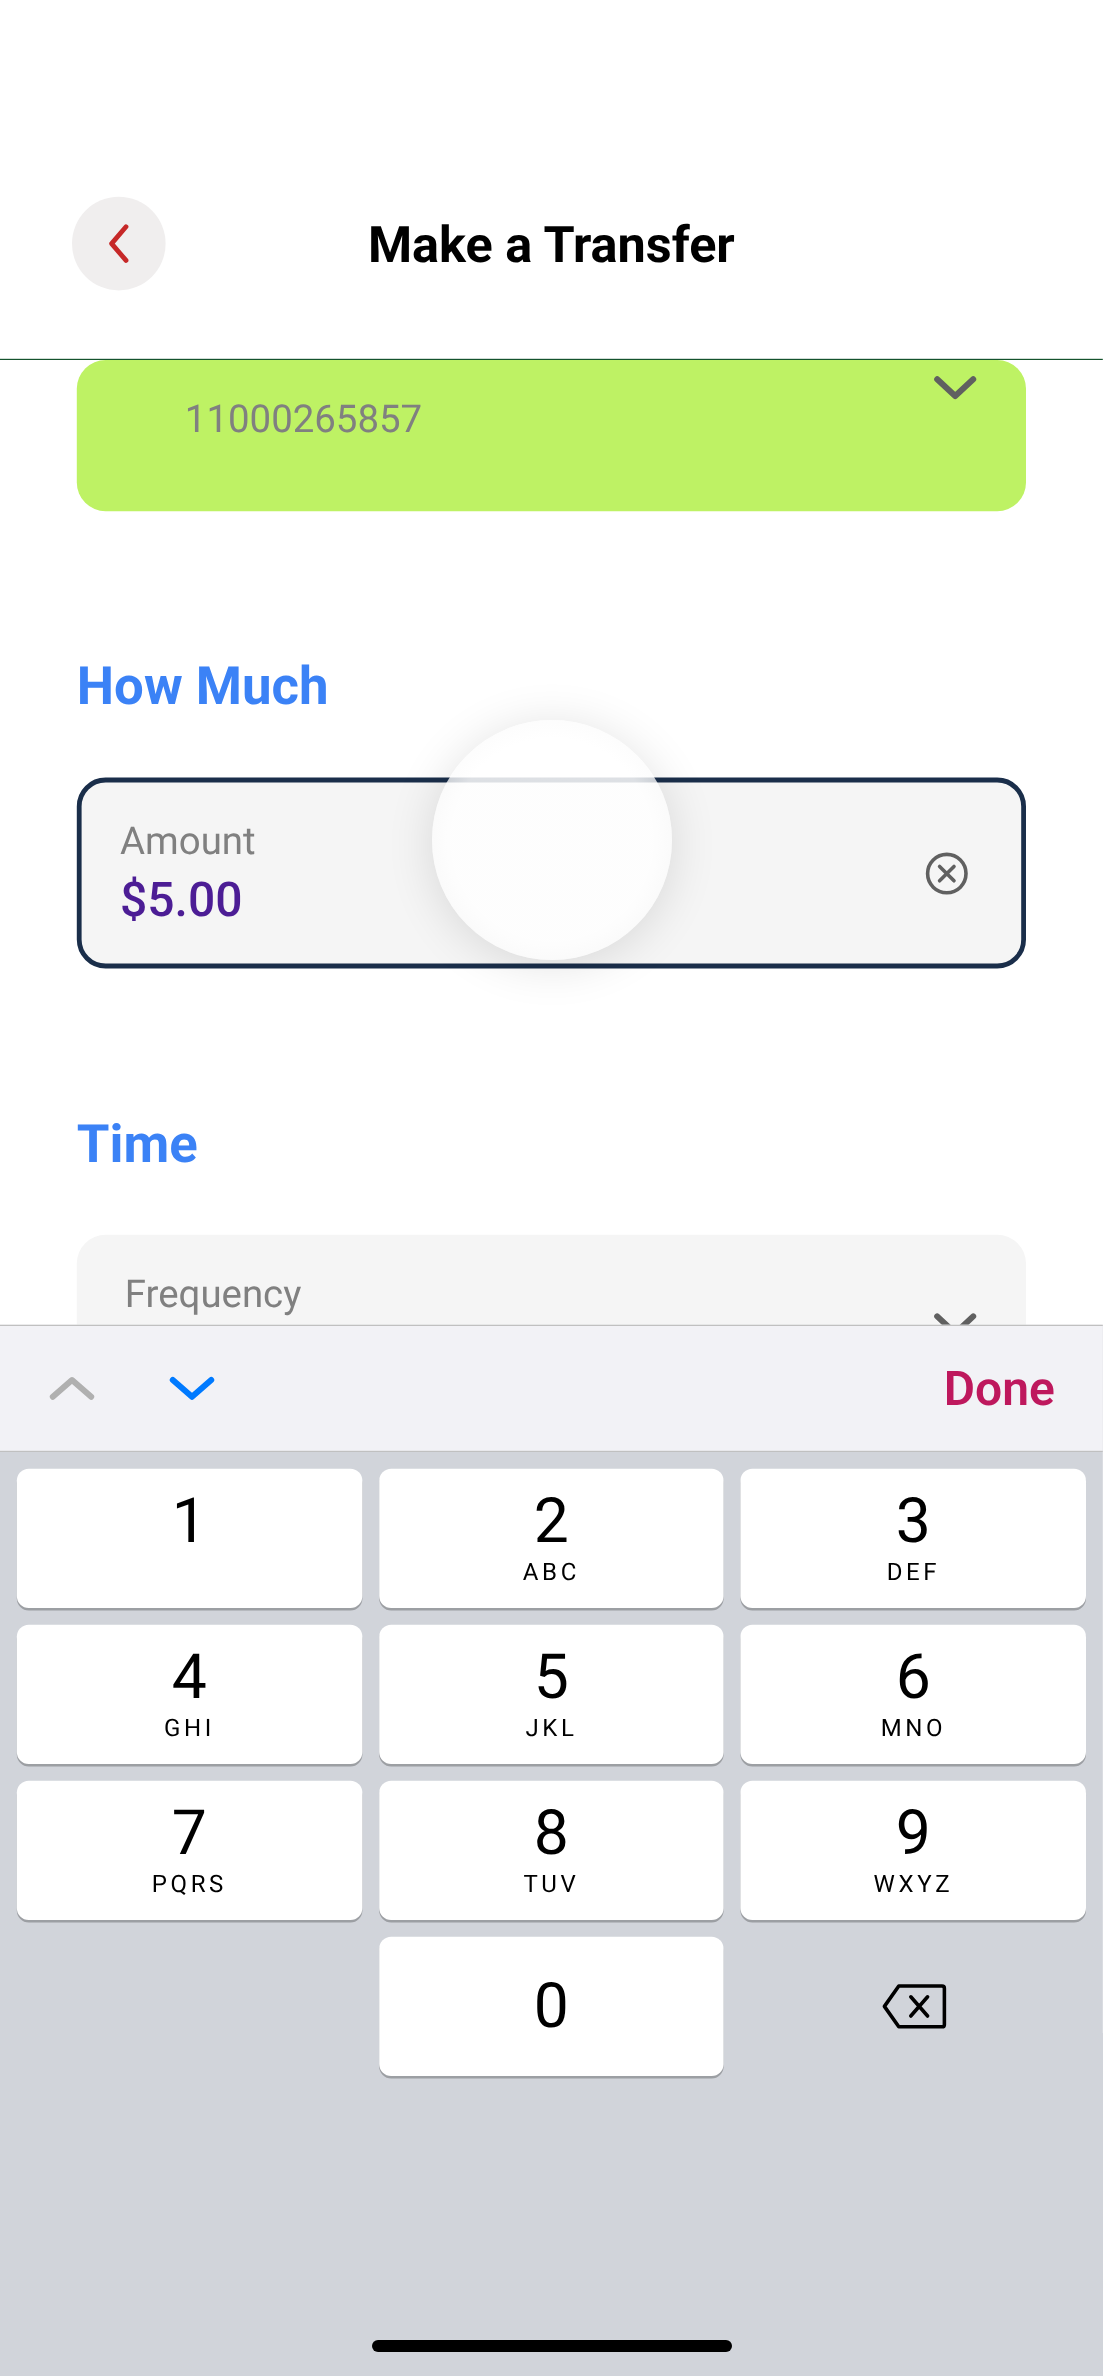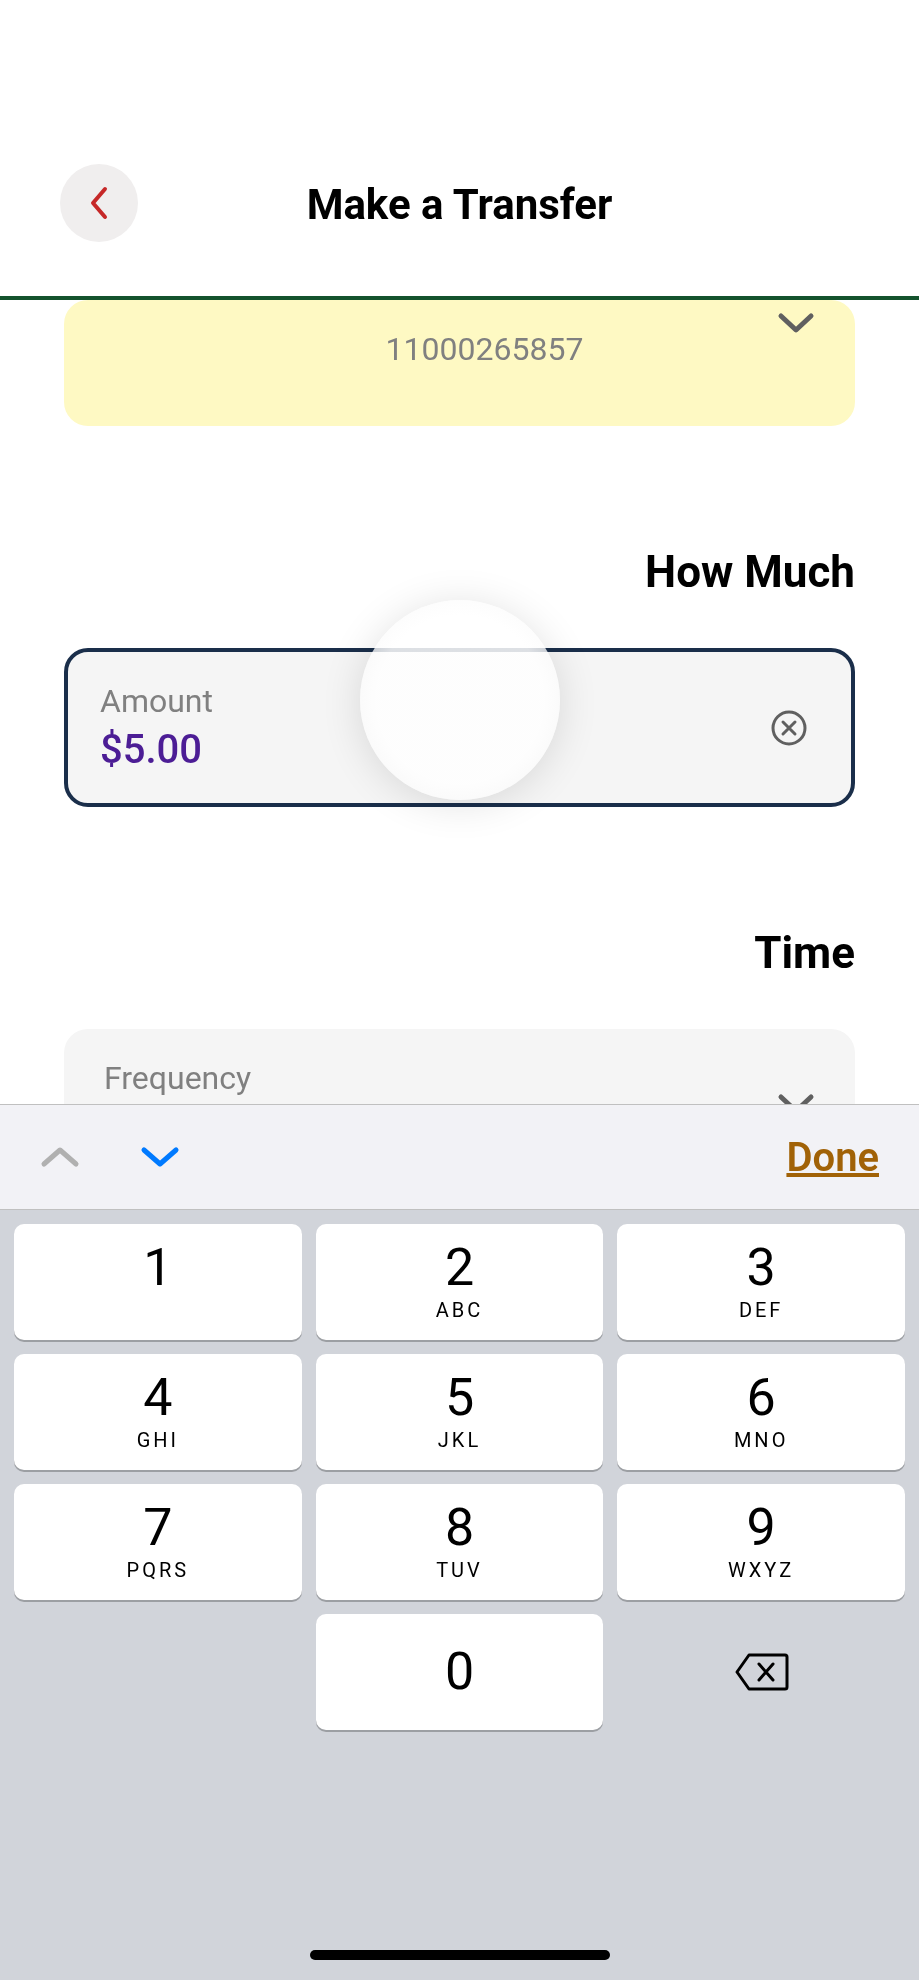--- a/index.html
+++ b/index.html
@@ -19,21 +19,21 @@
     
     .header {
       position: absolute;
       top: 0;
       left: 0;
       right: 0;
       height: 300px;
       display: flex;
       align-items: center;
       justify-content: center;
-      border-bottom: 4px solid #14532d;
+      border-bottom: 1px solid #14532d;
       background: #fff;
       z-index: 10;
     }
     .back-button {
       position: absolute;
       left: 60px;
       top: 164px;
       width: 78px;
       height: 78px;
       border-radius: 50%;
@@ -62,26 +62,25 @@
     .content {
       position: absolute;
       top: 300px;
       left: 0;
       right: 0;
       padding: 0 64px;
     }
     
     
     .account-card {
-      background: #fef9c3;
+      background: #bef264;
       border-radius: 24px;
       padding: 30px 40px 40px 90px;
       position: relative;
       margin-top: 0;
-      text-align: center;
     }
     .account-number {
       font-size: 32px;
       color: #808080;
       margin-bottom: 18px;
     }
     .account-balance {
       font-size: 38px;
       font-weight: 700;
       color: #000;
@@ -92,24 +91,23 @@
       top: 10px;
     }
     .chevron-down-card svg {
       width: 38px;
       height: 24px;
     }
     
     .section-title {
       font-size: 44px;
       font-weight: 700;
-      color: #000000;
+      color: #3b82f6;
       margin-top: 120px;
       margin-bottom: 50px;
-      text-align: right;
     }
     
     
     .amount-input {
       background: #f5f5f5;
       border: 4px solid #1a2e4a;
       border-radius: 24px;
       padding: 30px 40px 30px 32px;
       position: relative;
     }
@@ -214,24 +212,23 @@
       width: 40px;
       height: 26px;
     }
     .toolbar-arrow.up {
       margin-right: 40px;
     }
     .done-button {
       margin-left: auto;
       font-size: 40px;
       font-weight: 600;
-      color: #a16207;
+      color: #be185d;
       cursor: pointer;
       padding-right: 10px;
-      text-decoration: underline;
     }
     
     .keypad {
       padding: 14px 14px 250px 14px;
       display: grid;
       grid-template-columns: 1fr 1fr 1fr;
       gap: 14px;
     }
     .key {
       background: #fff;

